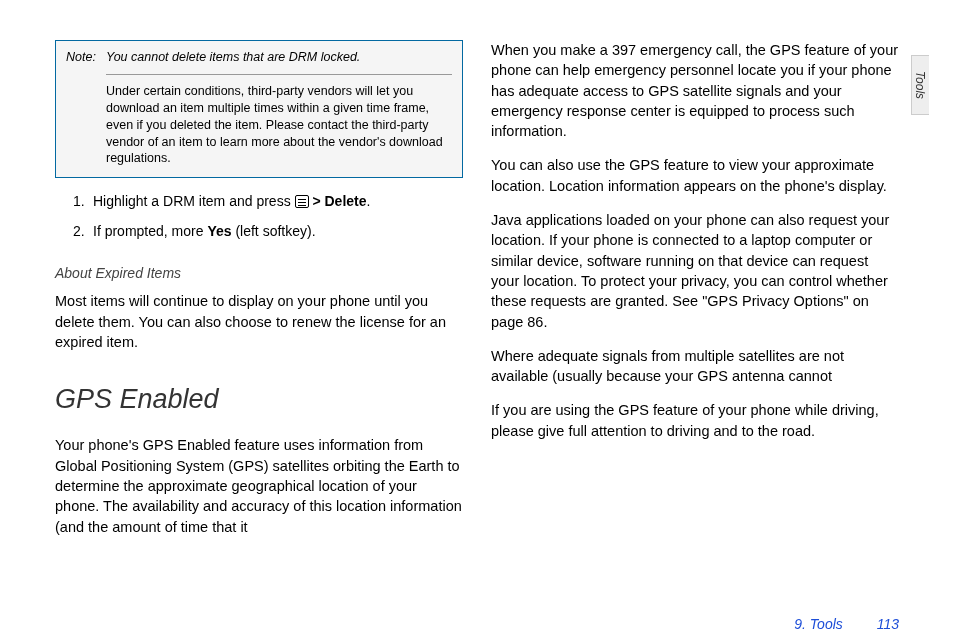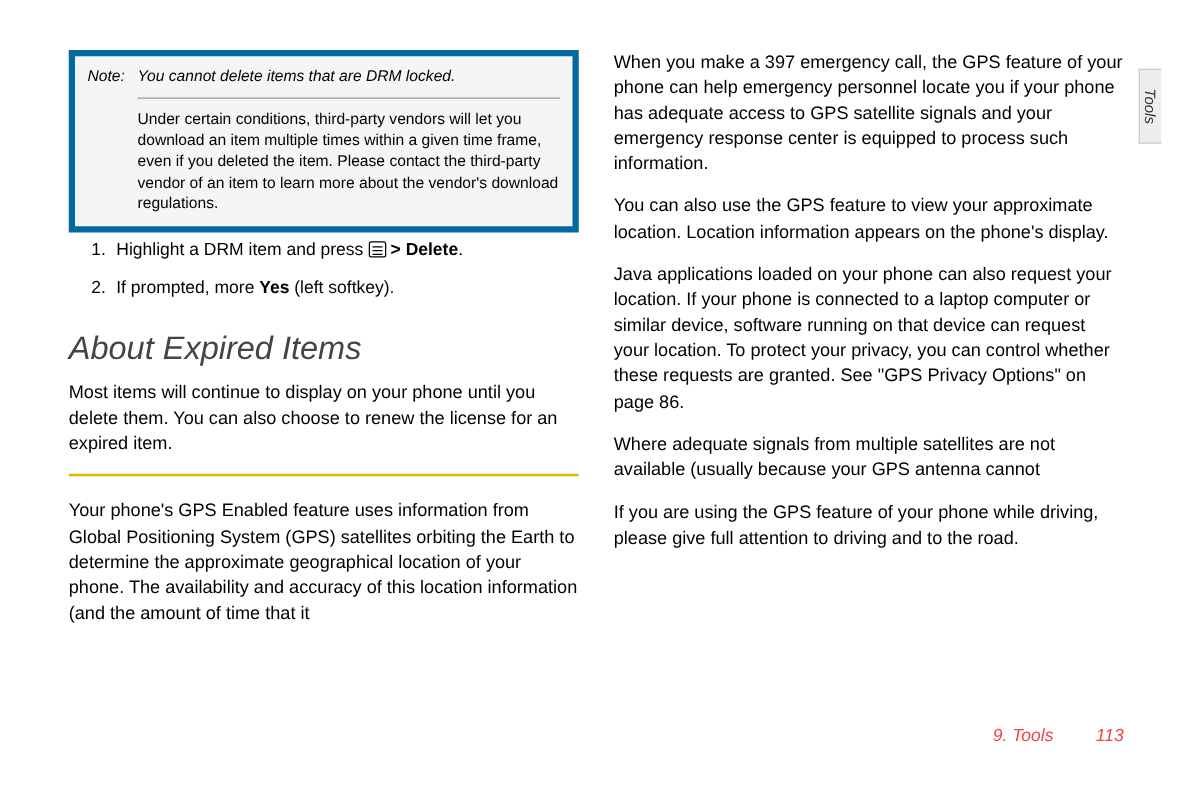--- a/index.html
+++ b/index.html
@@ -17,39 +17,39 @@
     padding: 40px 55px 40px 55px;
     gap: 28px;
     height: 580px;
   }
   .col {
     flex: 1;
     display: flex;
     flex-direction: column;
   }
   .note-box {
-    border: 5px solid #0369a1;
+    border: 1px solid #0369a1;
     background: #f5f5f5;
     padding: 8px 10px 10px 10px;
-    margin-bottom: 4px;
+    margin-bottom: 14px;
     font-size: 12.5px;
     line-height: 1.35;
   }
   .note-row1 { display: flex; }
   .note-label { font-style: italic; flex: 0 0 40px; }
   .note-text1 { flex: 1; font-style: italic; }
   .note-hr { border: none; border-top: 1px solid #999; margin: 8px 0 8px 40px; }
   .note-text2 { margin-left: 40px; }
   .ol { list-style: none; margin-left: 18px; font-size: 14px; line-height: 1.4; }
   .ol li { margin-bottom: 10px; display: flex; }
   .ol .num { width: 20px; flex-shrink: 0; }
   .ol .txt { flex: 1; }
   .subheading {
     font-style: italic;
-    font-size: 26px;
+    font-size: 14px;
     color: #444;
     margin-top: 14px;
     margin-bottom: 10px;
     font-weight: normal;
   }
   .para {
     font-size: 14.5px;
     line-height: 1.4;
     margin-bottom: 14px;
   }
@@ -101,25 +101,25 @@
   }
   .side-tab span {
     transform: rotate(90deg);
     font-style: italic;
     font-size: 12px;
     white-space: nowrap;
     color: #333;
   }
   .footer {
     position: absolute;
-    bottom: 40px;
+    bottom: 4px;
     right: 55px;
     font-size: 14px;
     font-style: italic;
-    color: #ef4444;
+    color: #1d4ed8;
   }
   .footer .pnum { margin-left: 30px; }
 </style>
 </head>
 <body>
 
 <div class="side-tab">
   <span>Tools</span>
 </div>
 
@@ -146,20 +146,21 @@
         <span class="num">2.</span>
         <span class="txt">
           <span>If prompted, more </span><span class="bold">Yes</span><span> (left softkey).</span>
         </span>
       </li>
     </ol>
 
     <h3 class="subheading">About Expired Items</h3>
     <p class="para">Most items will continue to display on your phone until you delete them. You can also choose to renew the license for an expired item.</p>
 
+    <h2 class="h1">GPS Enabled</h2>
     <div class="yellow-rule"></div>
     <p class="para">Your phone's GPS Enabled feature uses information from Global Positioning System (GPS) satellites orbiting the Earth to determine the approximate geographical location of your phone. The availability and accuracy of this location information (and the amount of time that it</p>
 
   </div>
 
   <div class="col">
     <p class="para">When you make a 397 emergency call, the GPS feature of your phone can help emergency personnel locate you if your phone has adequate access to GPS satellite signals and your emergency response center is equipped to process such information.</p>
     <p class="para">You can also use the GPS feature to view your approximate location. Location information appears on the phone's display.</p>
     <p class="para">Java applications loaded on your phone can also request your location. If your phone is connected to a laptop computer or similar device, software running on that device can request your location. To protect your privacy, you can control whether these requests are granted. See "GPS Privacy Options" on page 86.</p>
     <p class="para">Where adequate signals from multiple satellites are not available (usually because your GPS antenna cannot</p>

